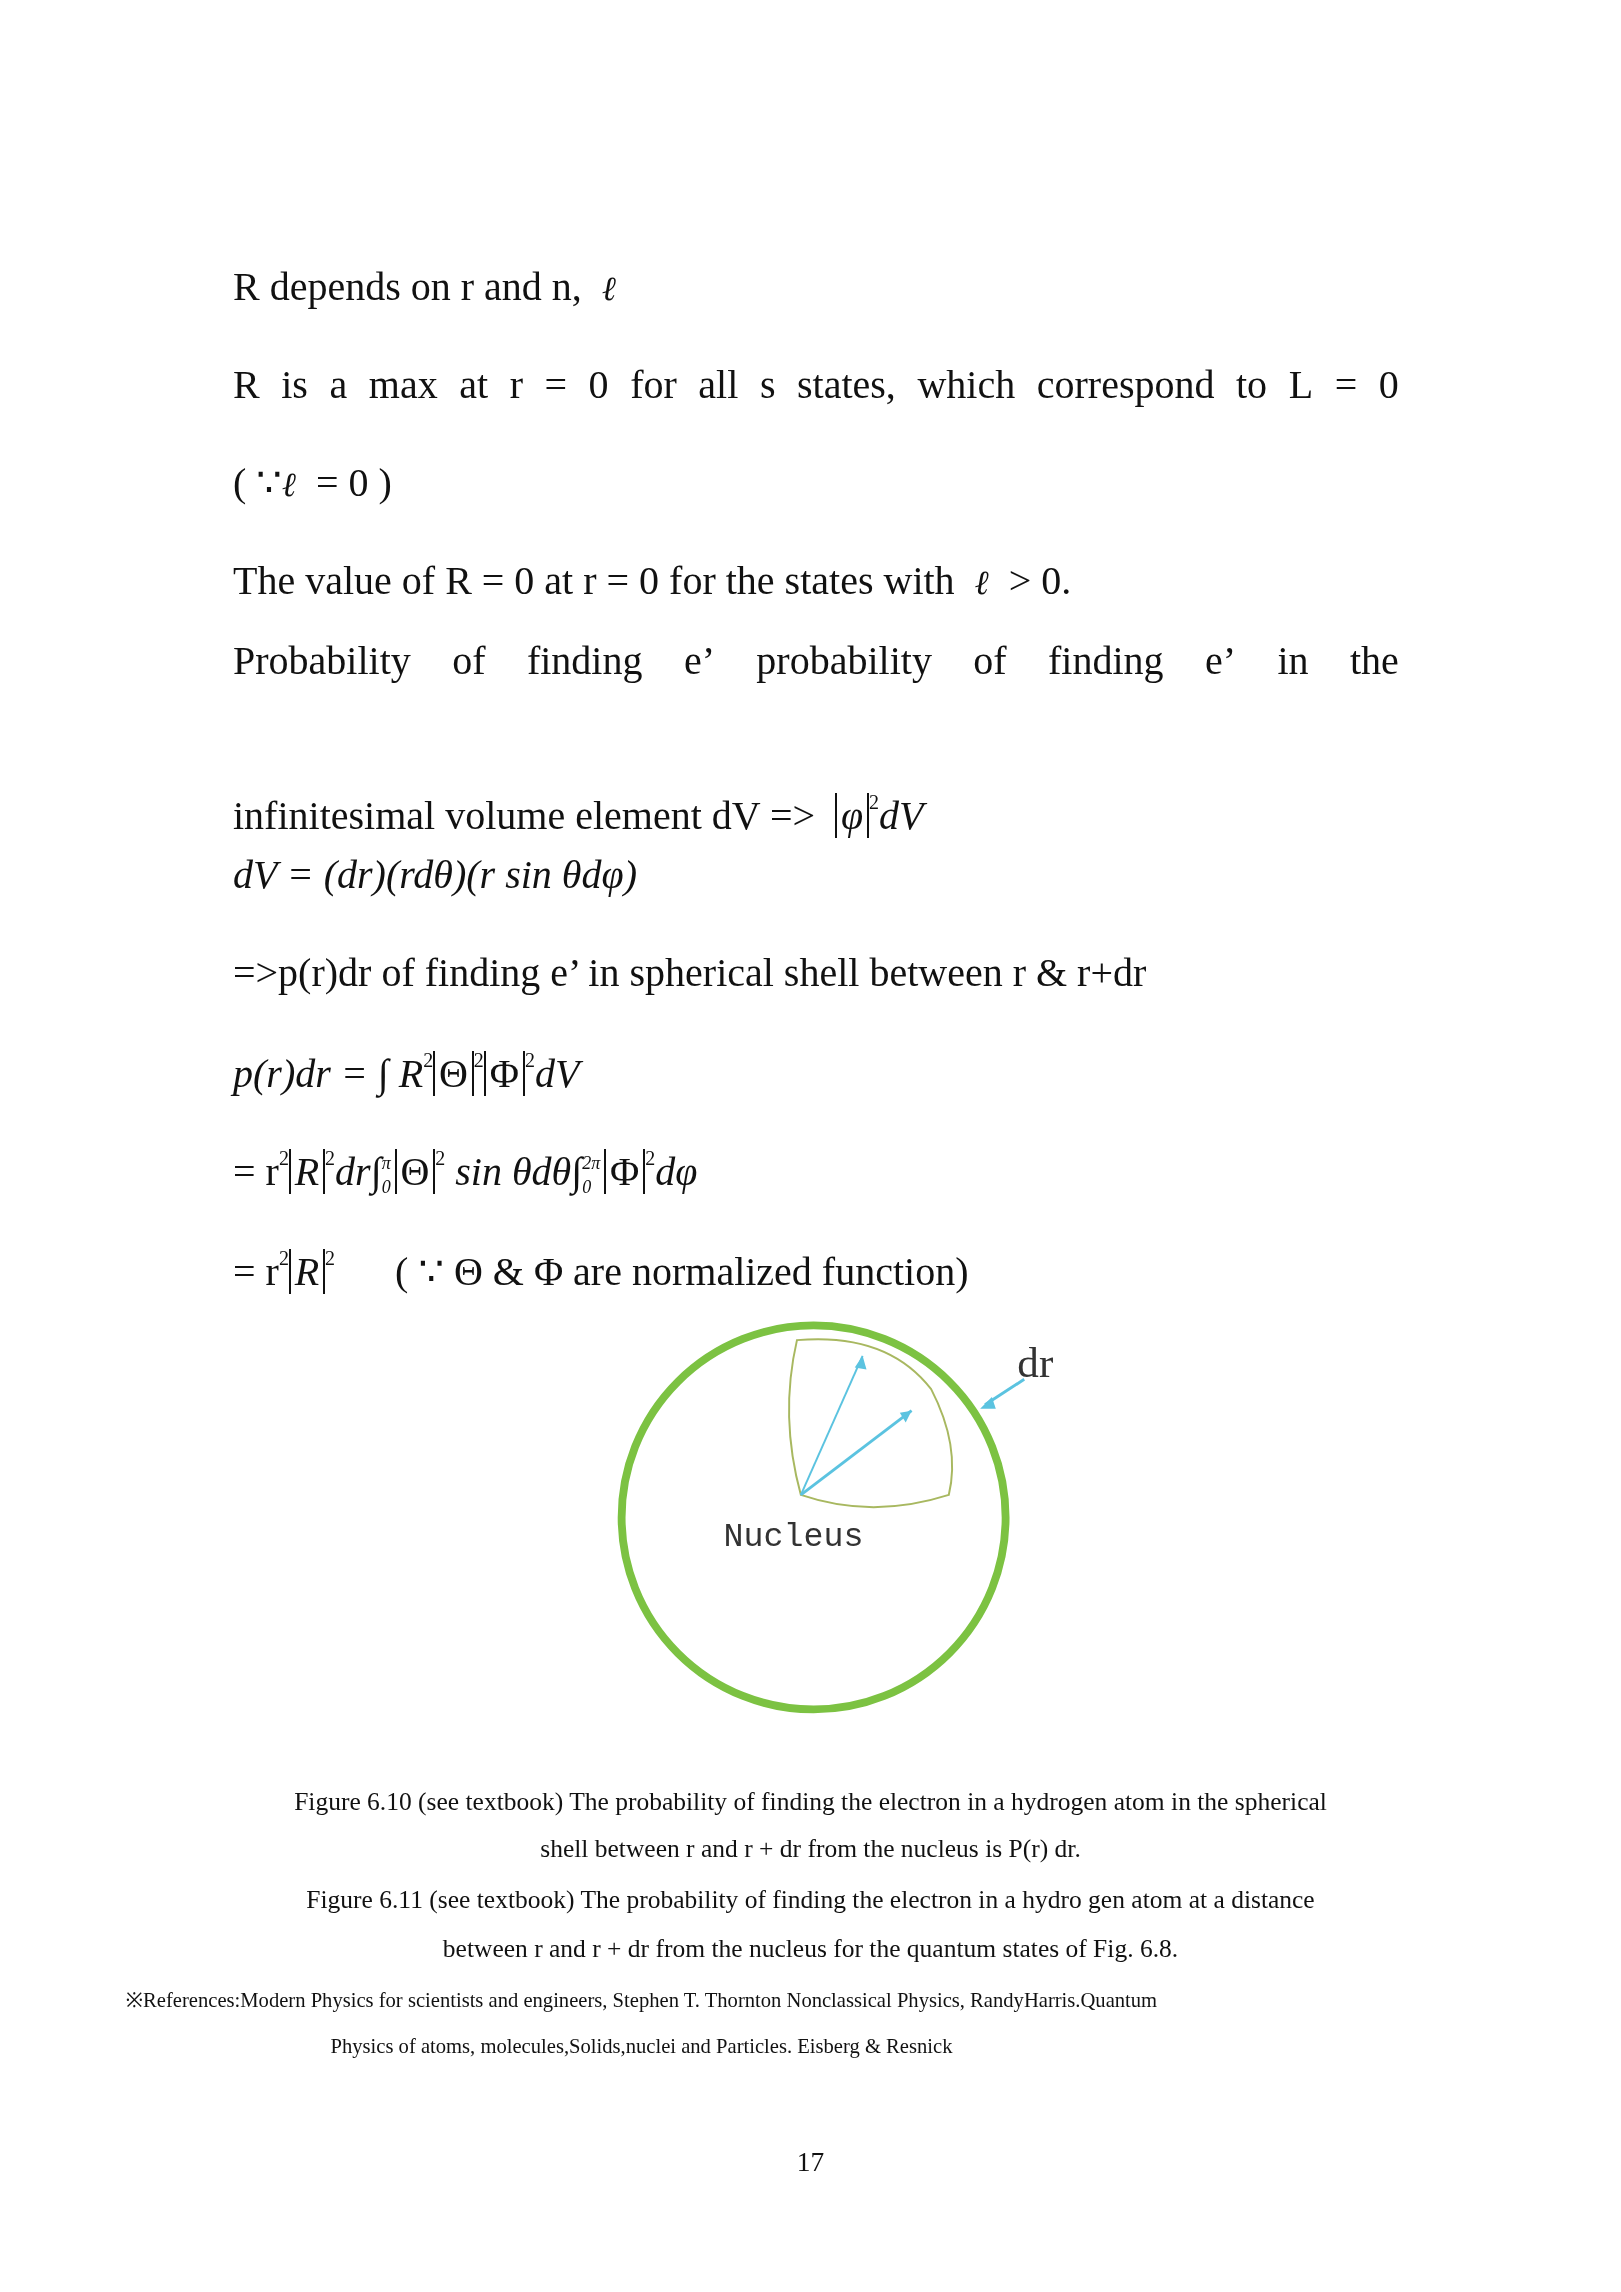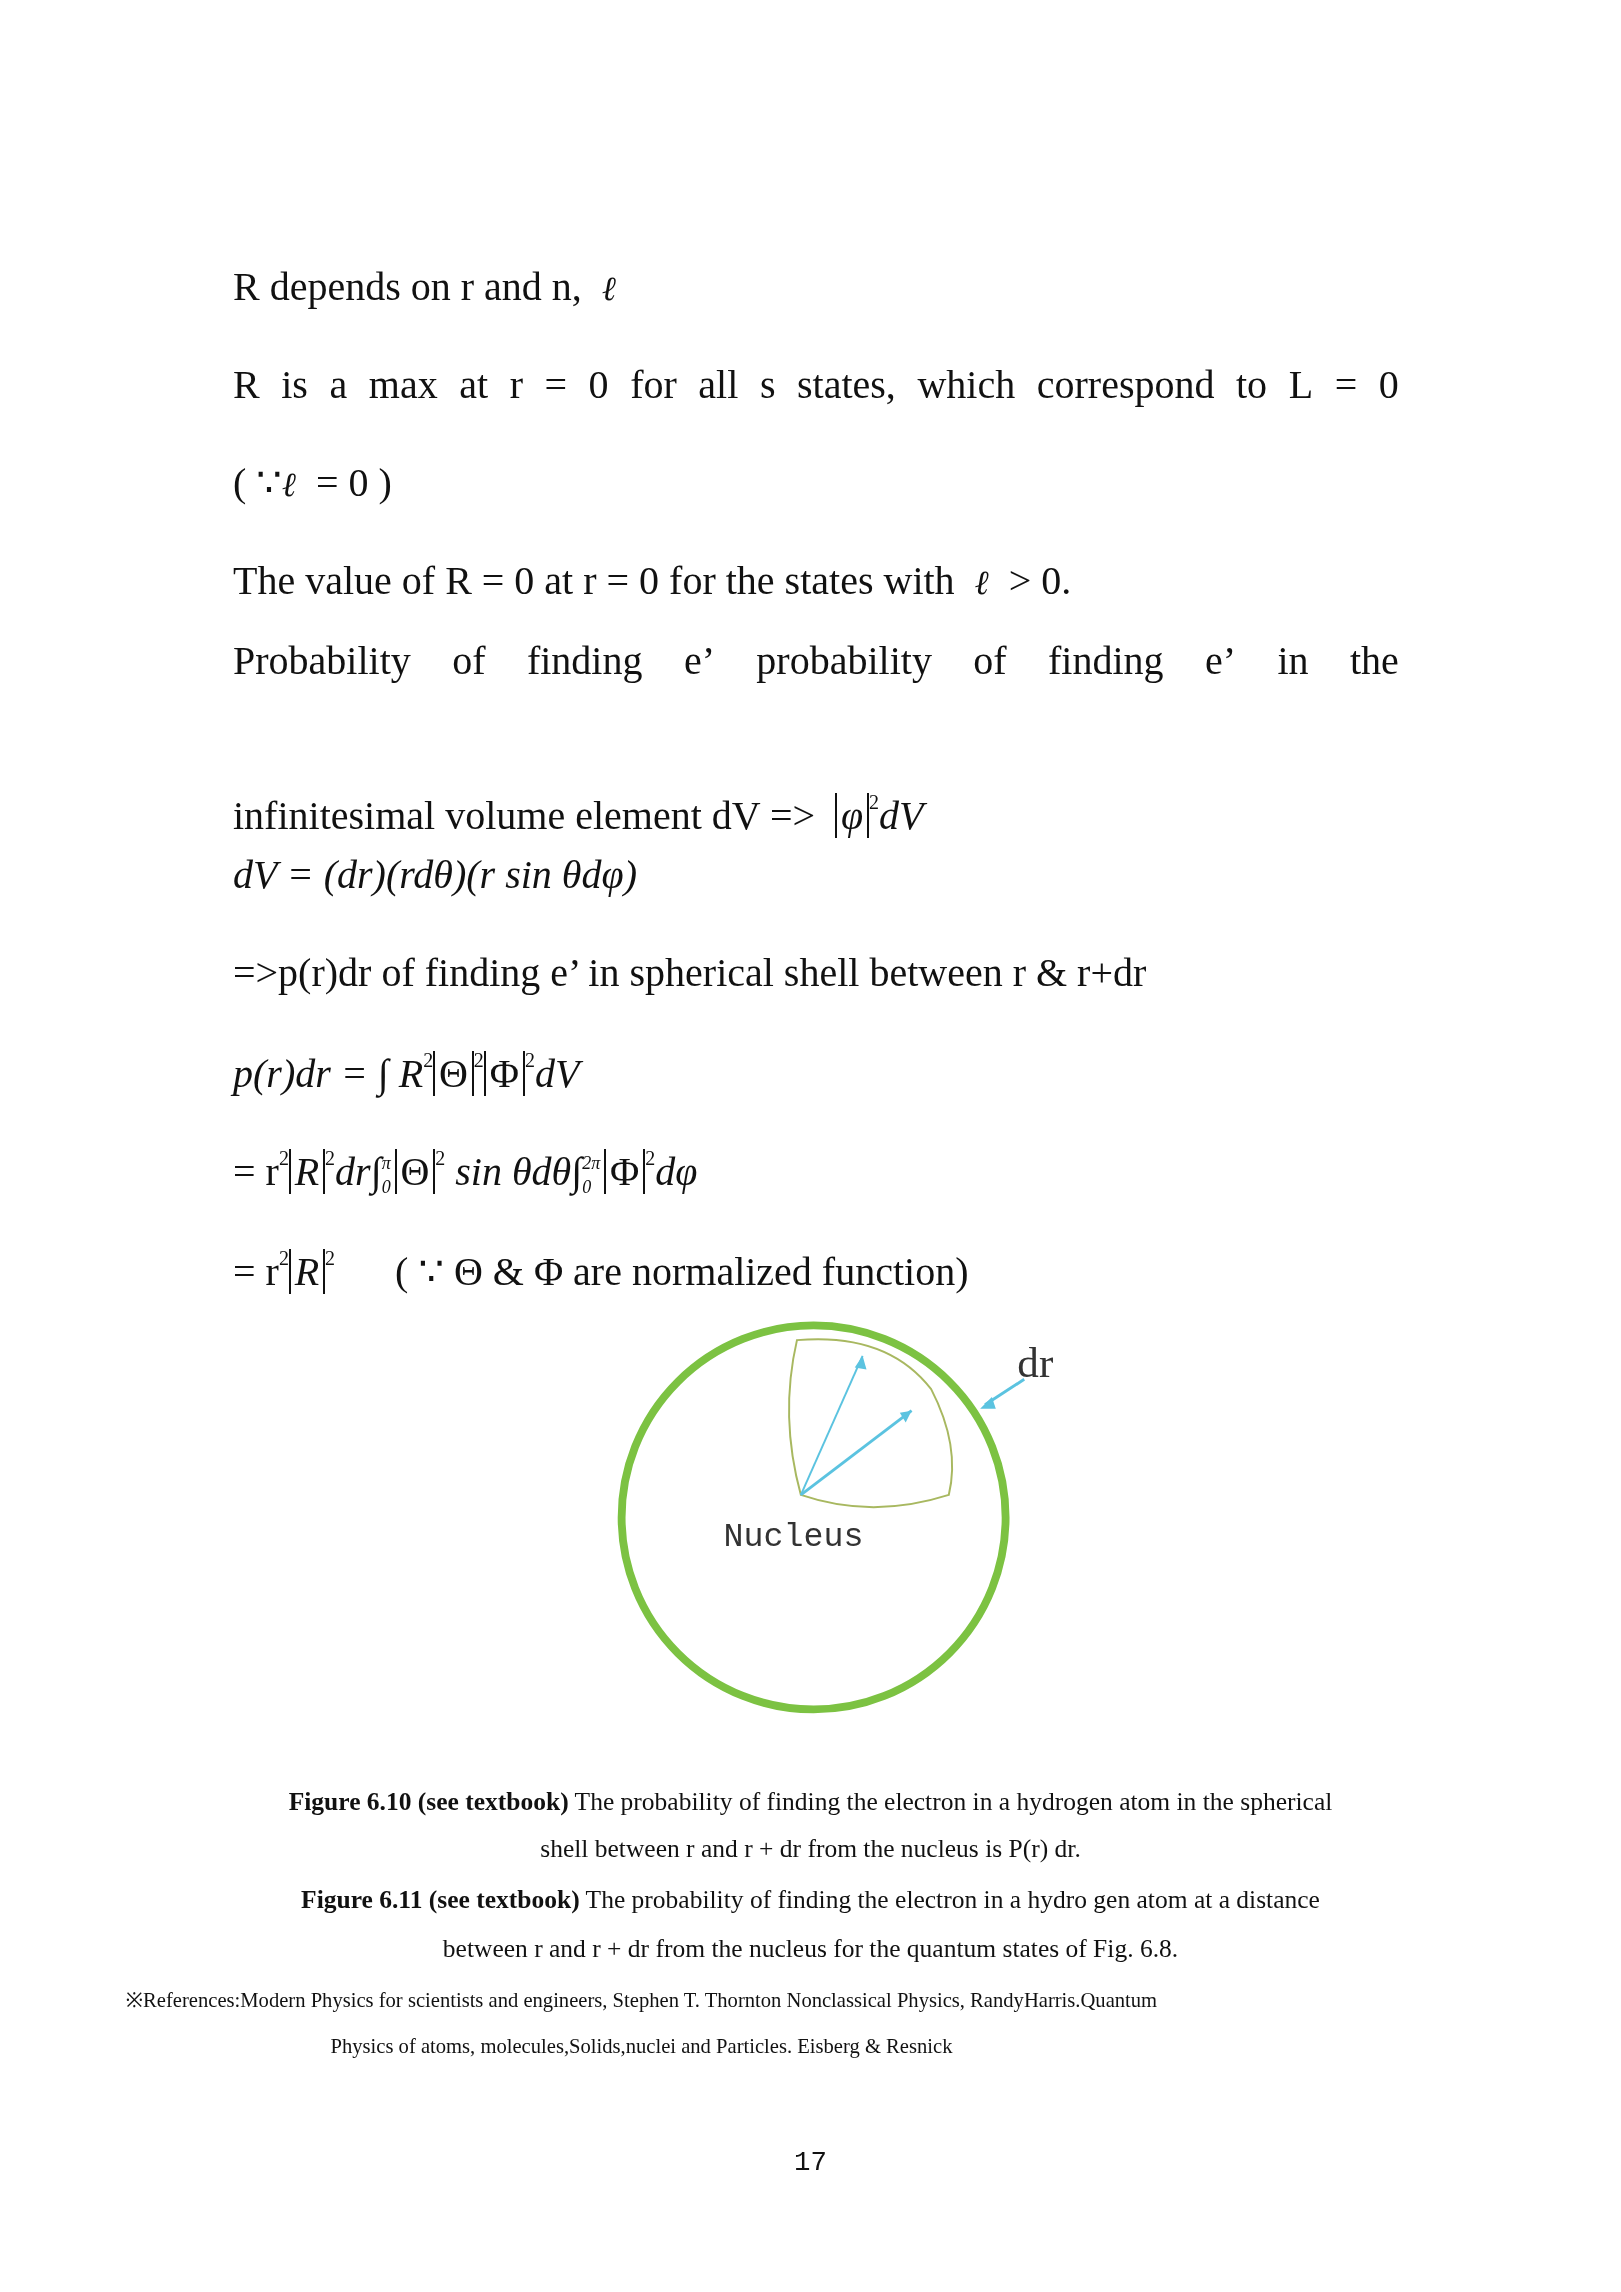--- a/index.html
+++ b/index.html
@@ -8,23 +8,23 @@
   .line { position: absolute; left: 233px; font-size: 40px; white-space: nowrap; line-height: 1; margin-top: 40px; }
   .just { width: 1166px; display: flex; justify-content: space-between; }
   .math { font-style: italic; }
   .up { font-style: normal; }
   sup { font-size: 0.5em; vertical-align: 1em; font-style: normal; }
   .lim { display: inline-flex; flex-direction: column; font-size: 0.45em; font-style: italic; vertical-align: middle; line-height: 1.3; margin-right: 3.9px; }
   .bar { border-left: 2px solid #111; border-right: 2px solid #111; padding: 0 3.9px; }
   .ell { font-style: italic; font-family: "DejaVu Serif", serif; font-size: 0.85em; }
   .figure { position: absolute; left: 588px; top: 1299px; width: 510px; height: 431px; }
   .caption { position: absolute; left: 0; width: 1621px; text-align: center; font-size: 25.5px; white-space: nowrap; }
-  .caption b { font-weight: bold; }
+  .caption b { font-weight: normal; }
   .ref { position: absolute; left: 0; width: 1283px; text-align: center; font-size: 20.6px; white-space: nowrap; }
-  .pagenum { position: absolute; top: 2147px; left: 0; width: 1621px; text-align: center; font-size: 27.4px; font-family: Liberation Mono, monospace; }
+  .pagenum { position: absolute; top: 2147px; left: 0; width: 1621px; text-align: center; font-size: 27.4px; }
 </style>
 </head>
 <body>
 
 <div>
 
   <div class="line" style="top:227px">
     <span>R depends on r and n,</span>
     &nbsp;<span class="ell">ℓ</span>
   </div>

